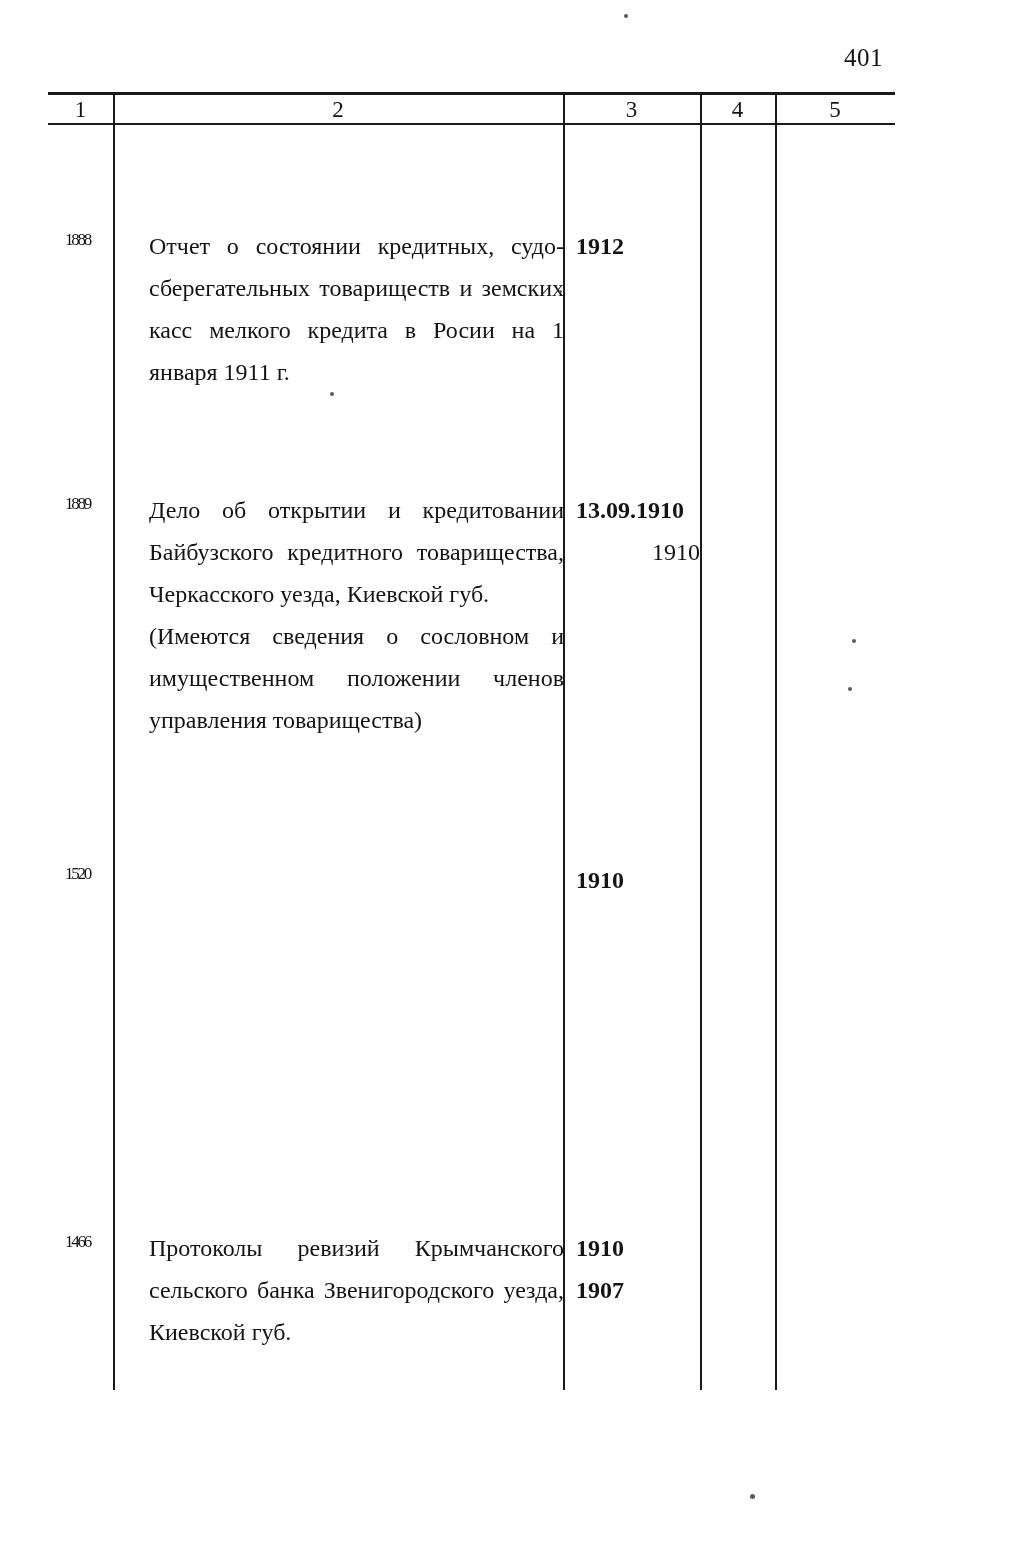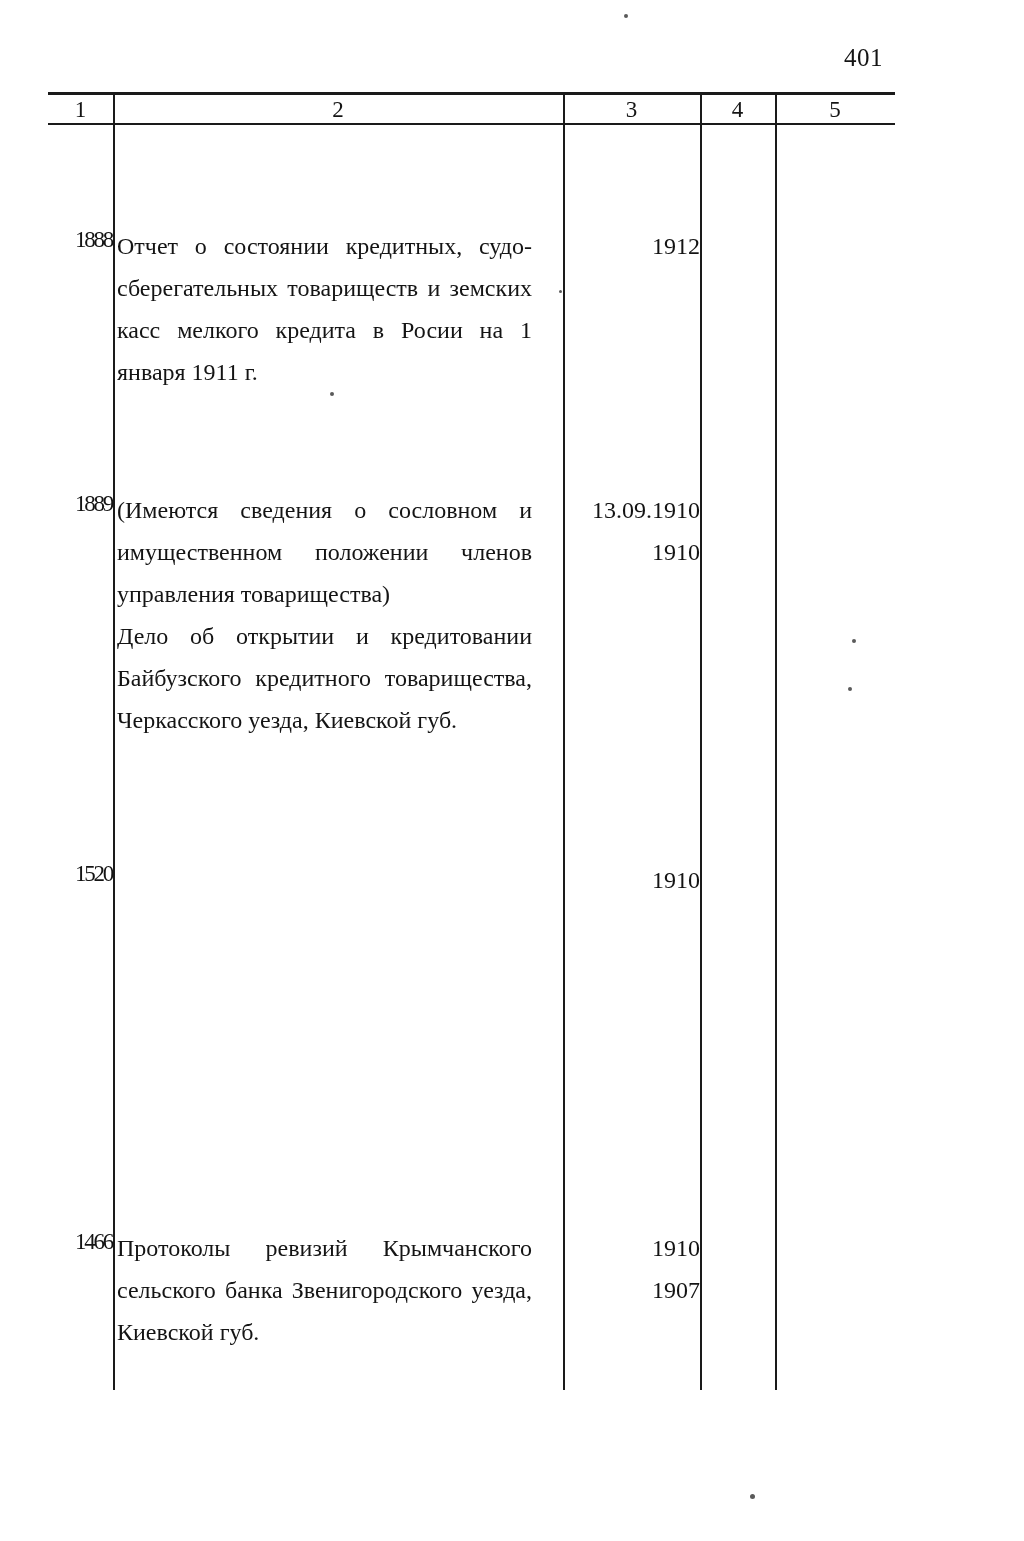--- a/index.html
+++ b/index.html
@@ -79,47 +79,47 @@
     position: relative;
     height: 1325px;
   }
   .vline-body { height: 1265px; }
 
   .row {
     position: relative;
   }
   .row-id {
     position: absolute;
-    left: 16px;
+    left: 0;
     width: 59px;
     text-align: center;
-    font-size: 23px;
+    font-size: 17px;
     line-height: 29px;
     letter-spacing: -2.2px;
   }
   .row-desc {
     position: absolute;
-    left: 69px;
+    left: 101px;
     width: 415px;
     font-size: 24px;
     line-height: 42px;
     text-align: justify;
     text-justify: inter-word;
   }
   .row-desc .para { margin: 0; }
   .row-desc .para.note { text-align: justify; }
   .row-desc .para.last-flush { text-align-last: left; }
   .row-dates {
     position: absolute;
     left: 528px;
     width: 124px;
     font-size: 24px;
     line-height: 42px;
   }
-  .row-dates .d-left  { text-align: right; }
+  .row-dates .d-left  { text-align: left; font-weight: bold; }
   .row-dates .d-right { text-align: right; }
 
   
   #row-1888 { top: 100px; }
   #row-1889 { top: 364px; }
   #row-1890 { top: 734px; }
   #row-1891 { top: 1102px; }
 
   .row { position: absolute; left: 0; width: 847px; }
 
@@ -166,22 +166,22 @@
         <p class="para last-flush">Отчет о состоянии кредитных, судо-сберегательных товариществ и земских касс мелкого кредита в Росии на 1 января 1911 г.</p>
       </div>
       <div class="row-dates">
         <div class="d-left">1912</div>
       </div>
     </div>
 
     <div class="row" id="row-1889">
       <div class="row-id">1889</div>
       <div class="row-desc">
+        <p class="para last-flush">Дело об открытии и кредитовании Байбузского кредитного товарищества, Черкасского уезда, Киевской губ.</p>
         <p class="para note last-flush">(Имеются сведения о сословном и имущественном положении членов управления товарищества)</p>
-        <p class="para last-flush">Дело об открытии и кредитовании Байбузского кредитного товарищества, Черкасского уезда, Киевской губ.</p>
       </div>
       <div class="row-dates">
         <div class="d-left">13.09.1910</div>
         <div class="d-right">1910</div>
       </div>
     </div>
 
     <div class="row" id="row-1890">
       <div class="row-id">1520</div>
       <div class="row-desc">

